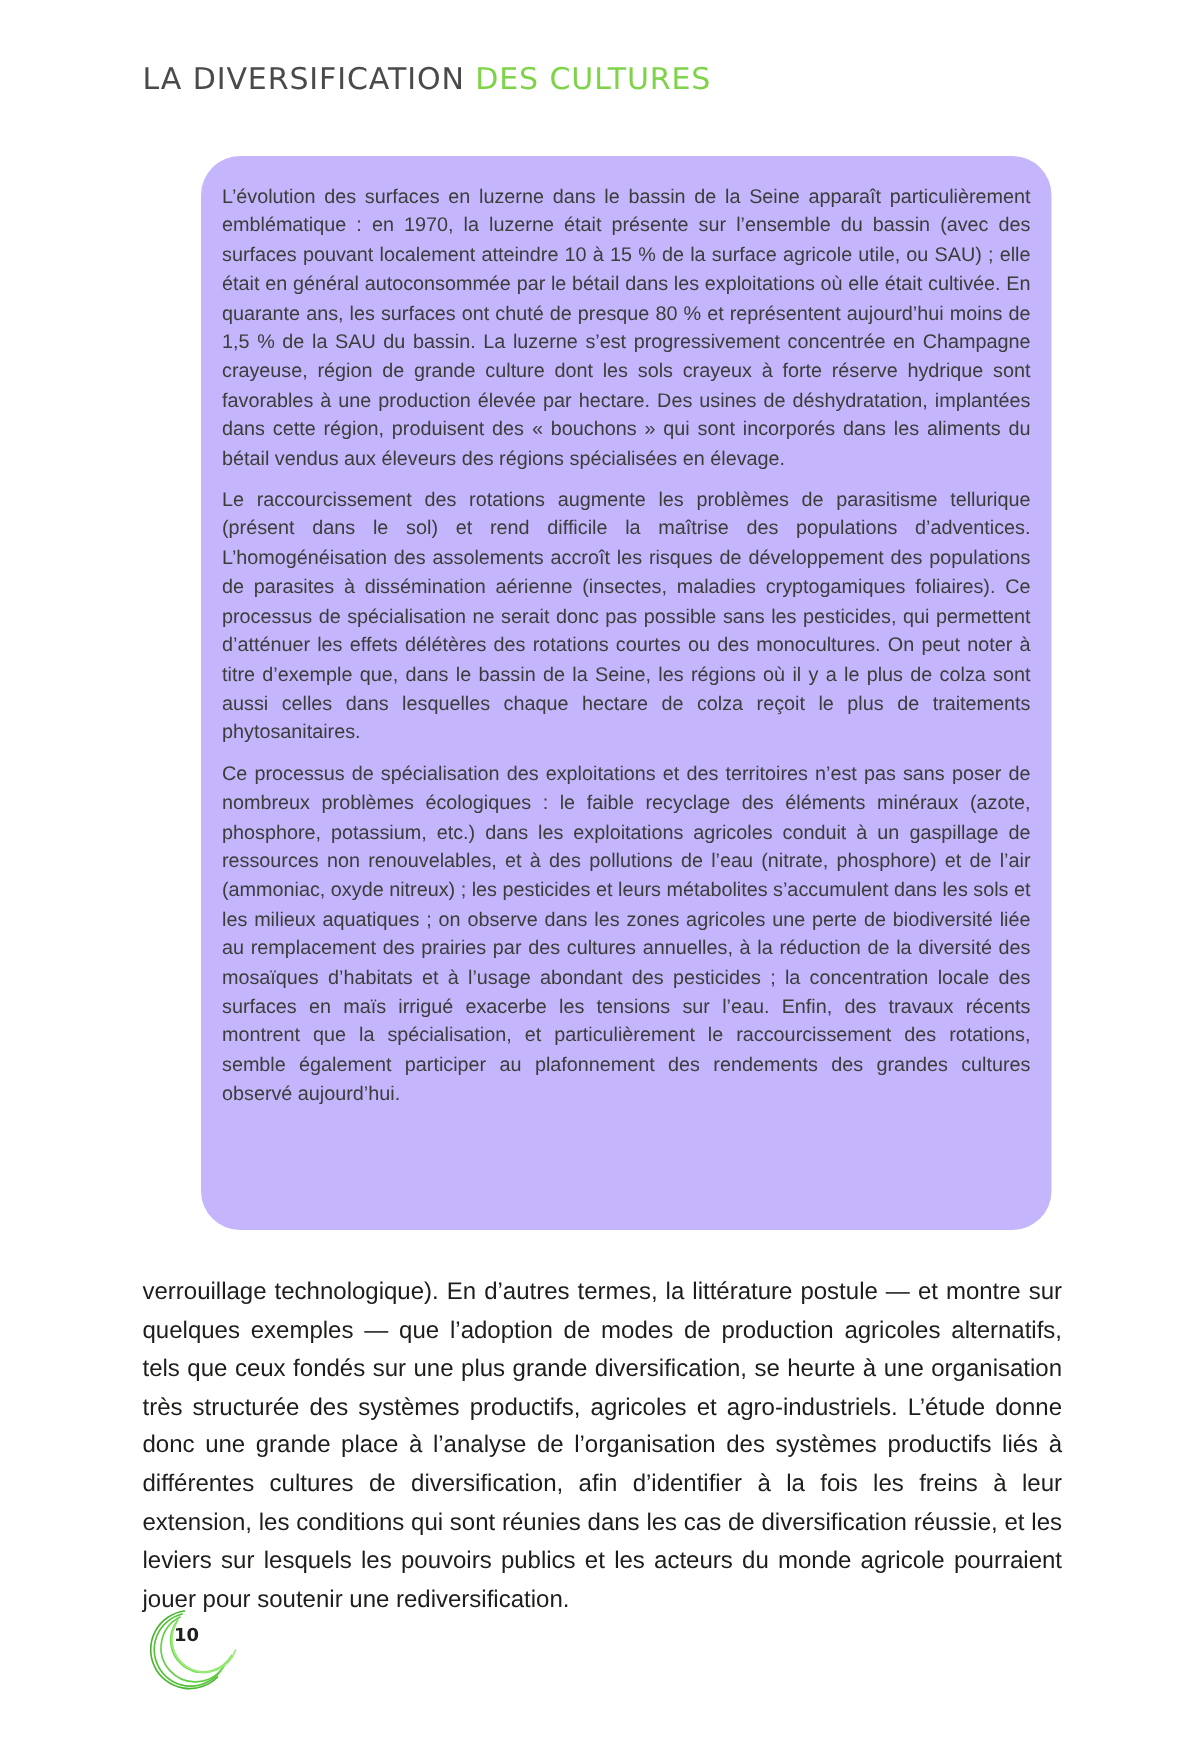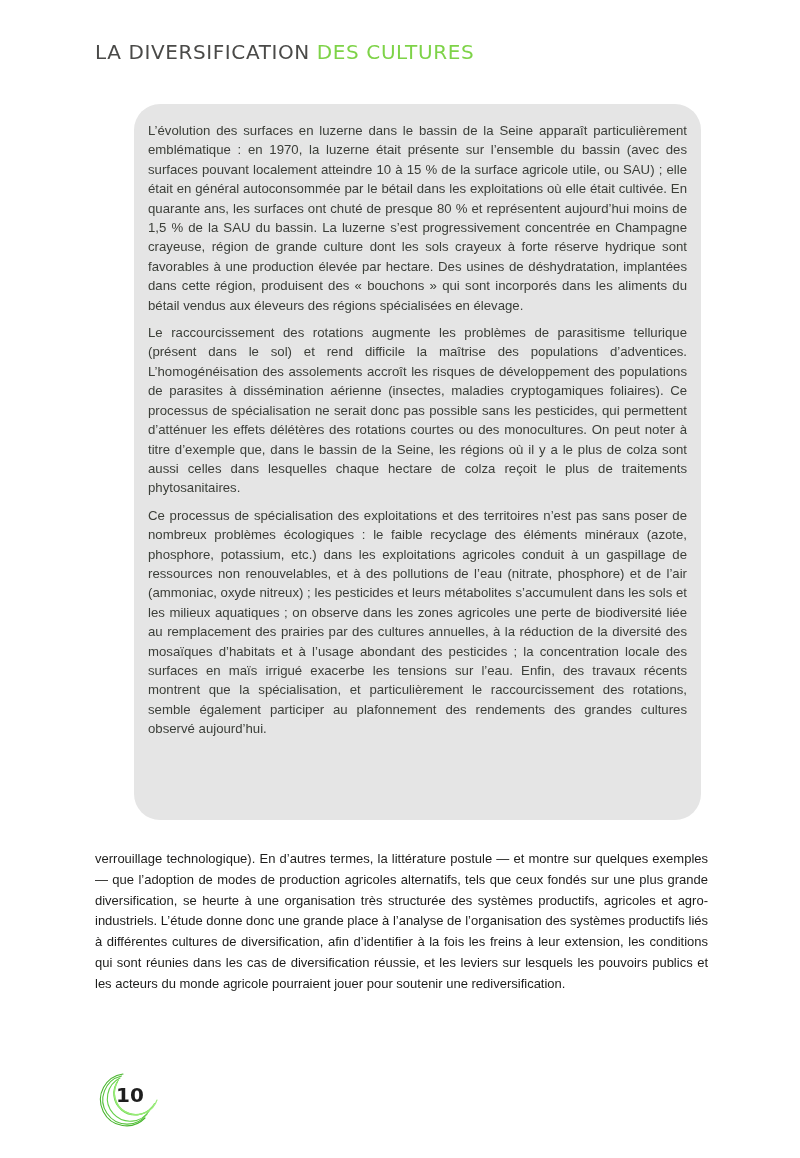--- a/index.html
+++ b/index.html
@@ -22,58 +22,58 @@
     white-space: nowrap;
   }
   .running-head .accent { color: #7ed348; }
 
   
   .callout {
     position: absolute;
     left: 134px; top: 104px;
     width: 567px; height: 716px;
     box-sizing: border-box;
-    background: #e5e5e5;
+    background: #c4b5fd;
     border-radius: 26px;
     padding: 17px 14px 16px 14px;
     overflow: hidden;
   }
   .callout p {
     margin: 0 0 8px 0;
     font-size: 13.2px;
     line-height: 1.47;
     text-align: justify;
     color: #3b3e38;
     font-family: "Liberation Sans", sans-serif;
   }
   .callout p:last-child { margin-bottom: 0; }
 
   
   .body-text {
     position: absolute;
     left: 95px; top: 849px;
     width: 613px;
-    font-size: 13px;
+    font-size: 16px;
     line-height: 1.6;
     text-align: justify;
     color: #1d1d1b;
     font-family: "Liberation Sans", sans-serif;
   }
 
   
   .page-footer {
     position: absolute;
     left: 90px; top: 1070px;
     width: 72px; height: 64px;
   }
   .page-footer svg { position: absolute; left: 0; top: 0; }
   .page-number {
     position: absolute;
     left: 26px; top: 13px;
-    font-size: 20px;
+    font-size: 12px;
     font-weight: bold;
     color: #1e1e1e;
     font-family: "DejaVu Sans", sans-serif;
   }
 </style>
 </head>
 <body>
 
 <div class="running-head">
   <span>LA DIVERSIFICATION </span><span class="accent">DES CULTURES</span>

